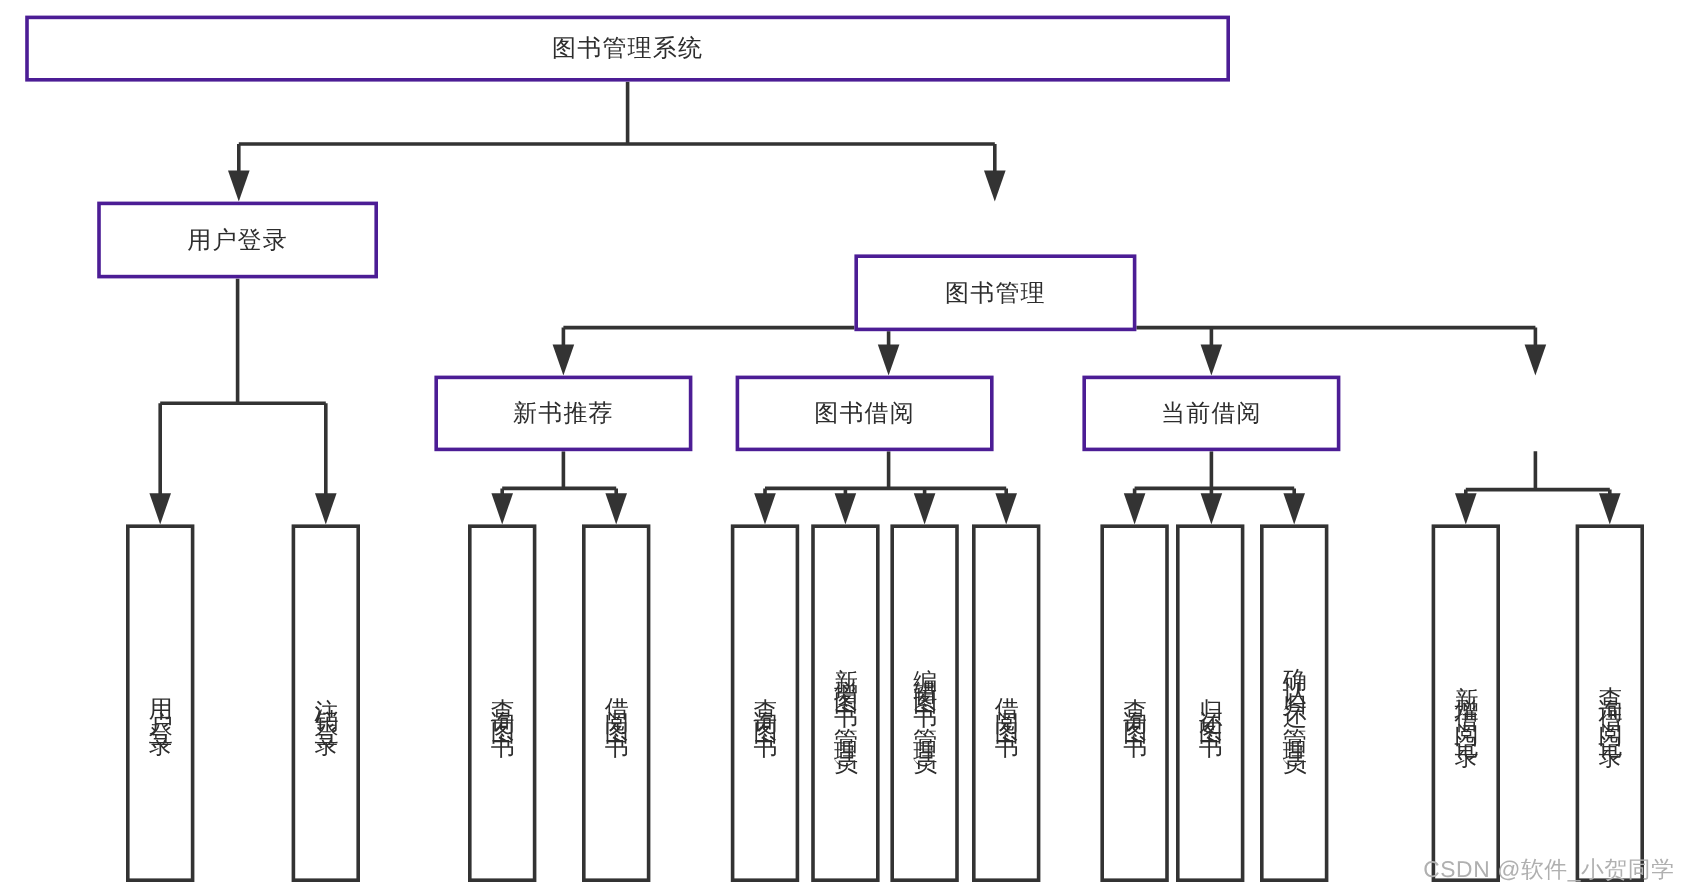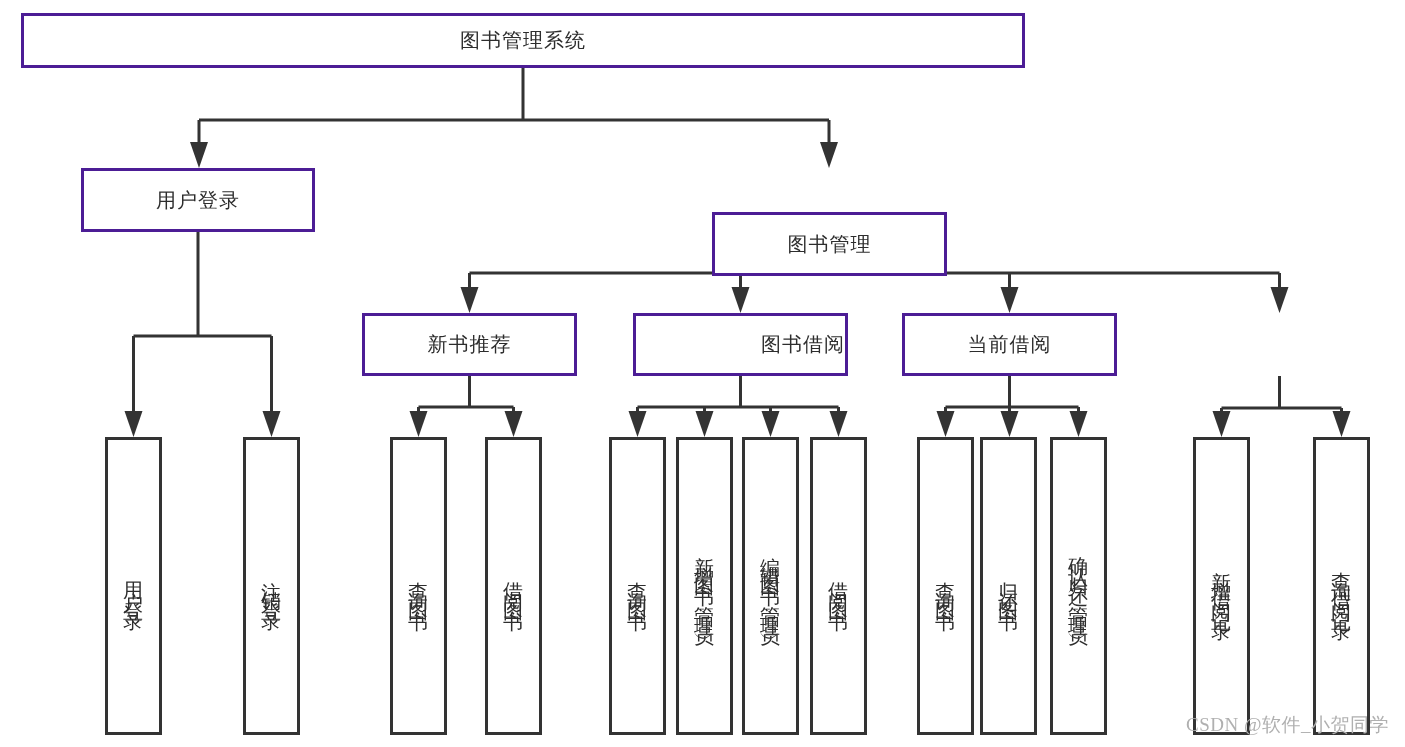--- a/index.html
+++ b/index.html
@@ -28,21 +28,21 @@
     color: #2d2d2d;
     font-size: 20px;
     letter-spacing: 1px;
     text-align: center;
   }
   .node-root   { left: 21px;  top: 13px;  width: 1004px; height: 55px; }
   .node-l2a    { left: 81px;  top: 168px; width: 234px;  height: 64px; }
   .node-l2b    { left: 712px; top: 168px; width: 235px;  height: 64px; margin-top: 44px; }
   .node-l3     { top: 313px; width: 215px; height: 63px; }
   .node-l3a    { left: 362px; }
-  .node-l3b    { left: 633px; justify-content: flex-end; }
+  .node-l3b    { left: 613px; }
   .node-l3c    { left: 902px; }
   .node-l3d    { left: 1172px; }
   .leaf {
     position: absolute;
     box-sizing: border-box;
     border: 3px solid #333333;
     background: #ffffff;
     top: 437px;
     width: 57px;
     height: 298px;
@@ -61,21 +61,20 @@
   }
   .watermark {
     position: absolute;
     left: 1186px;
     top: 712px;
     font-size: 19px;
     color: #b0b0b0;
     letter-spacing: 0.5px;
     white-space: nowrap;
     z-index: 5;
-    font-family: Liberation Serif, serif;
   }
   .l-105  { left: 105px; }
   .l-243  { left: 243px; }
   .l-390  { left: 390px; }
   .l-485  { left: 485px; }
   .l-609  { left: 609px; }
   .l-676  { left: 676px; }
   .l-742  { left: 742px; }
   .l-810  { left: 810px; }
   .l-917  { left: 917px; }

